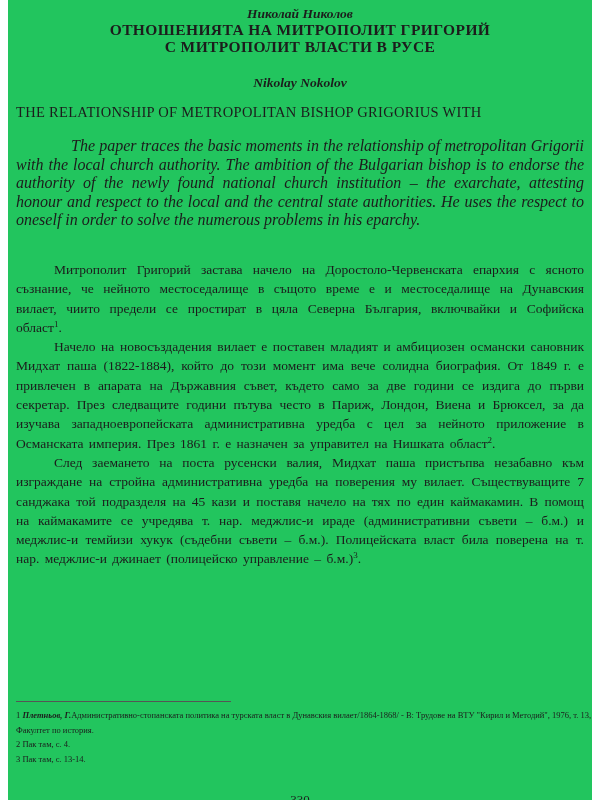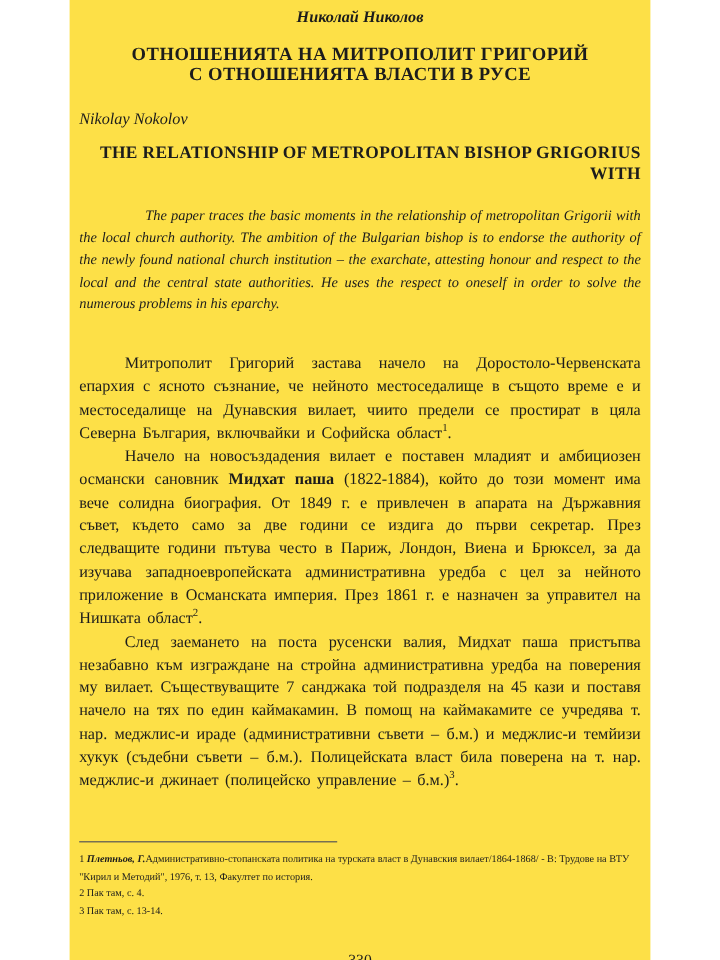--- a/index.html
+++ b/index.html
@@ -1,83 +1,82 @@
 <!DOCTYPE html>
 <html><head>
 <meta charset="utf-8">
 <style>
   html, body { margin: 0; padding: 0; background: #ffffff; }
   .page {
     position: relative;
-    width: 484px;
+    width: 584px;
     height: 800px;
     margin: 0 auto;
-    background: #fde047;
+    background: #22c55e;
     color: #1c1c1c;
     font-family: "Liberation Serif", serif;
     overflow: hidden;
   }
   .content { padding: 4px 8px 0 8px; }
 
   .author-bg {
     text-align: center;
     font-weight: bold;
     font-style: italic;
     font-size: 13.5px;
     line-height: 15px;
     margin-top: 2px;
   }
   .title-bg {
-    margin-top: 16px;
     text-align: center;
     font-weight: bold;
     font-size: 15.5px;
     line-height: 17px;
     letter-spacing: 0.4px;
   }
   .author-en {
     margin-top: 20px;
-    text-align: left;
-    font-weight: normal;
+    text-align: center;
+    font-weight: bold;
     font-style: italic;
     font-size: 13.5px;
     line-height: 15px;
   }
   .title-en {
     margin-top: 14px;
-    text-align: right;
-    font-weight: bold;
+    text-align: left;
+    font-weight: normal;
     font-size: 14.5px;
     line-height: 17px;
     letter-spacing: 0.3px;
   }
   .abstract-label {
     margin-top: 24px;
     text-align: center;
     font-size: 13px;
     line-height: 15px;
   }
   .abstract {
     margin-top: 16px;
     font-style: italic;
-    font-size: 12px;
+    font-size: 16px;
     line-height: 18.6px;
     text-align: justify;
     text-indent: 55px;
   }
   .body-text { margin-top: 30px; }
   .para {
     margin: 0;
     font-size: 13.5px;
     line-height: 19.3px;
     text-align: justify;
     text-indent: 38px;
     word-spacing: 2px;
   }
-  .para b { font-weight: bold; }
+  .para b { font-weight: normal; }
   sup.fnref {
     font-size: 9px;
     line-height: 0;
     vertical-align: super;
   }
 
   .footnotes {
     position: absolute;
     left: 8px;
     right: 0;
@@ -108,21 +107,21 @@
 </head>
 <body>
 
 <div class="page">
   <div class="content">
 
     <div class="author-bg">Николай Николов</div>
 
     <div class="title-bg">
       <div>ОТНОШЕНИЯТА НА МИТРОПОЛИТ ГРИГОРИЙ</div>
-      <div>С ОТНОШЕНИЯТА ВЛАСТИ В РУСЕ</div>
+      <div>С МИТРОПОЛИТ ВЛАСТИ В РУСЕ</div>
     </div>
 
     <div class="author-en">Nikolay Nokolov</div>
 
     <div class="title-en">
       <div>THE RELATIONSHIP OF METROPOLITAN BISHOP GRIGORIUS WITH</div>
     </div>
 
 
     <p class="abstract">The paper traces the basic moments in the relationship of metropolitan Grigorii with the local church authority. The ambition of the Bulgarian bishop is to endorse the authority of the newly found national church institution – the exarchate, attesting honour and respect to the local and the central state authorities. He uses the respect to oneself in order to solve the numerous problems in his eparchy.</p>

